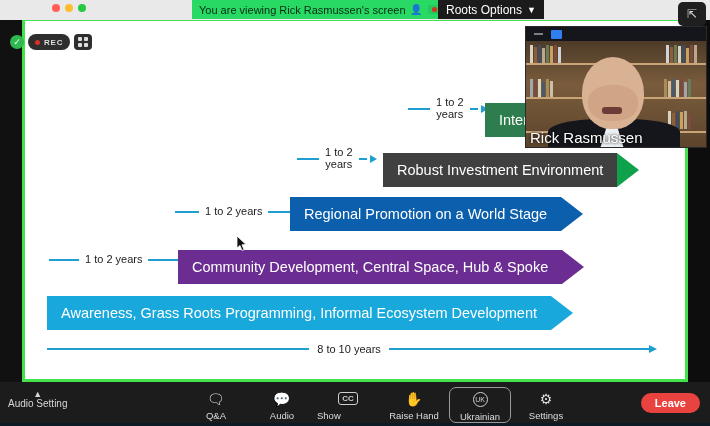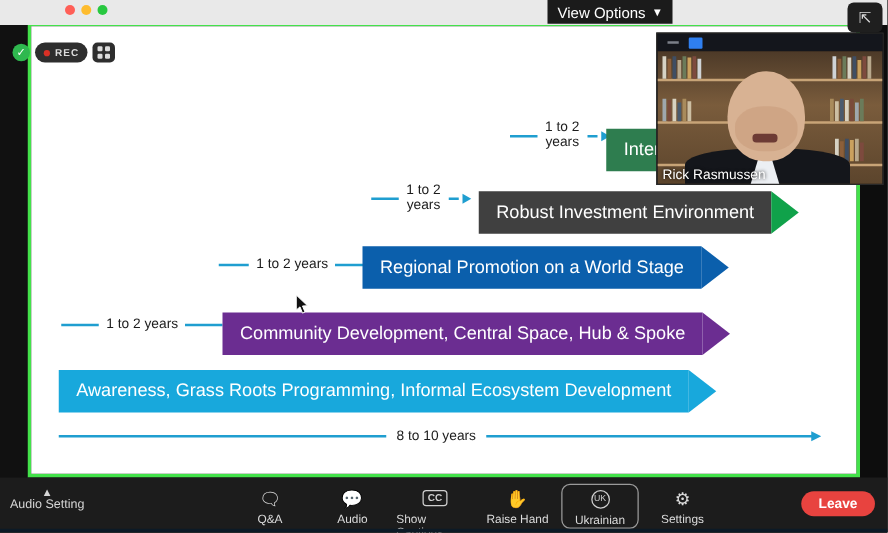--- a/index.html
+++ b/index.html
@@ -115,21 +115,21 @@
           background:#d8b293; border-radius:50% 50% 46% 46%; }
   .face-sh { position:absolute; left:62px; top:44px; width:50px; height:36px;
              background:#c89a7a; border-radius:45%; opacity:.55; }
   .mouth { position:absolute; left:76px; top:66px; width:20px; height:7px;
            background:#6d3b35; border-radius:3px; }
   .suit { position:absolute; left:22px; top:78px; width:132px; height:32px;
           background:#14161b; border-radius:40% 40% 0 0; }
   .shirt { position:absolute; left:68px; top:80px; width:36px; height:30px;
            background:#eceff3; transform:rotate(0deg);
            clip-path:polygon(40% 0,60% 0,85% 100%,15% 100%); }
-  .vname { position:absolute; left:4px; bottom:3px; color:#fff; font-size:11px;
+  .vname { position:absolute; left:4px; bottom:3px; color:#fff; font-size:15px;
            text-shadow:0 0 3px #000; }
 
   
   .toolbar { position:absolute; left:0; bottom:0; width:710px; height:44px;
              background:#1c1c1c; z-index:28; }
   .audio-setting { position:absolute; left:8px; top:8px; color:#d6d6d6; font-size:10px; text-align:center;}
   .audio-setting .car { display:block; font-size:9px; line-height:8px; }
   .tb-items { position:absolute; left:185px; top:5px; display:flex; gap:4px; align-items:flex-start; }
   .tb-item { width:62px; display:flex; flex-direction:column; align-items:center;
              gap:3px; color:#dcdcdc; font-size:9.5px; padding:3px 0 0; border-radius:7px; }
@@ -148,23 +148,31 @@
 
 <div id="app">
 
   <div class="topbar">
     <div class="mac-dots">
       <i class="dot-r"></i>
       <i class="dot-y"></i>
       <i class="dot-g"></i>
     </div>
 
+    <div class="viewing-pill">
+      <span>You are viewing Rick Rasmussen's screen</span>
+      <span class="share-ico">👤</span>
+      <span class="rec-chip">
+        <i class="rec-dot"></i>
+        <span>REC</span>
+      </span>
+    </div>
 
     <div class="view-options">
-      <span>View Options</span>
+      <span>Roots Options</span>
       <span class="chev">▼</span>
     </div>
   </div>
 
   <div class="expand-btn">⇱</div>
 
   <div class="leftblack"></div>
   <div class="green-frame"></div>
 
   <div class="rec-toolbar">

